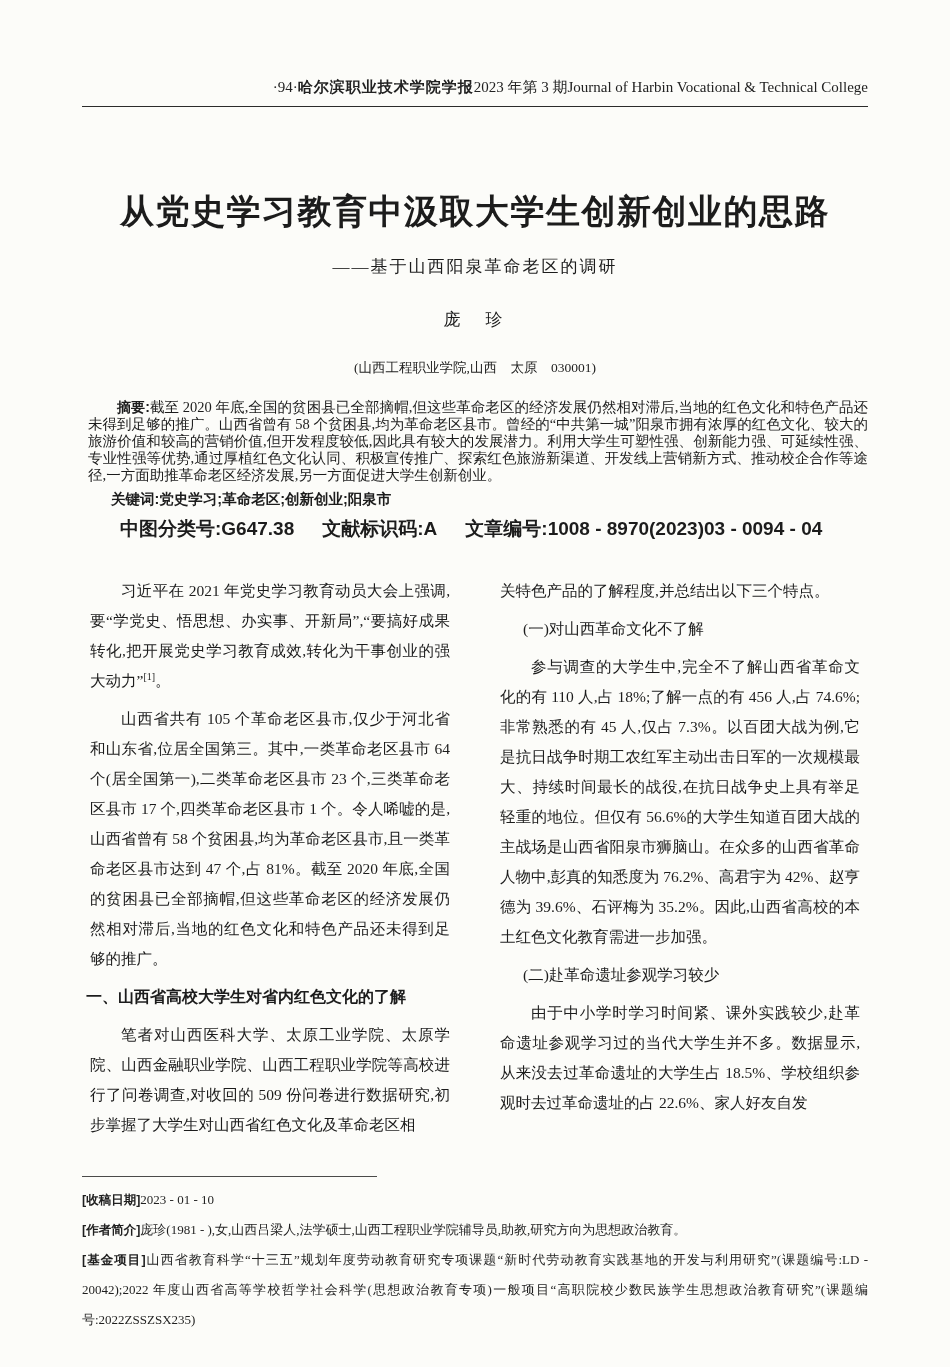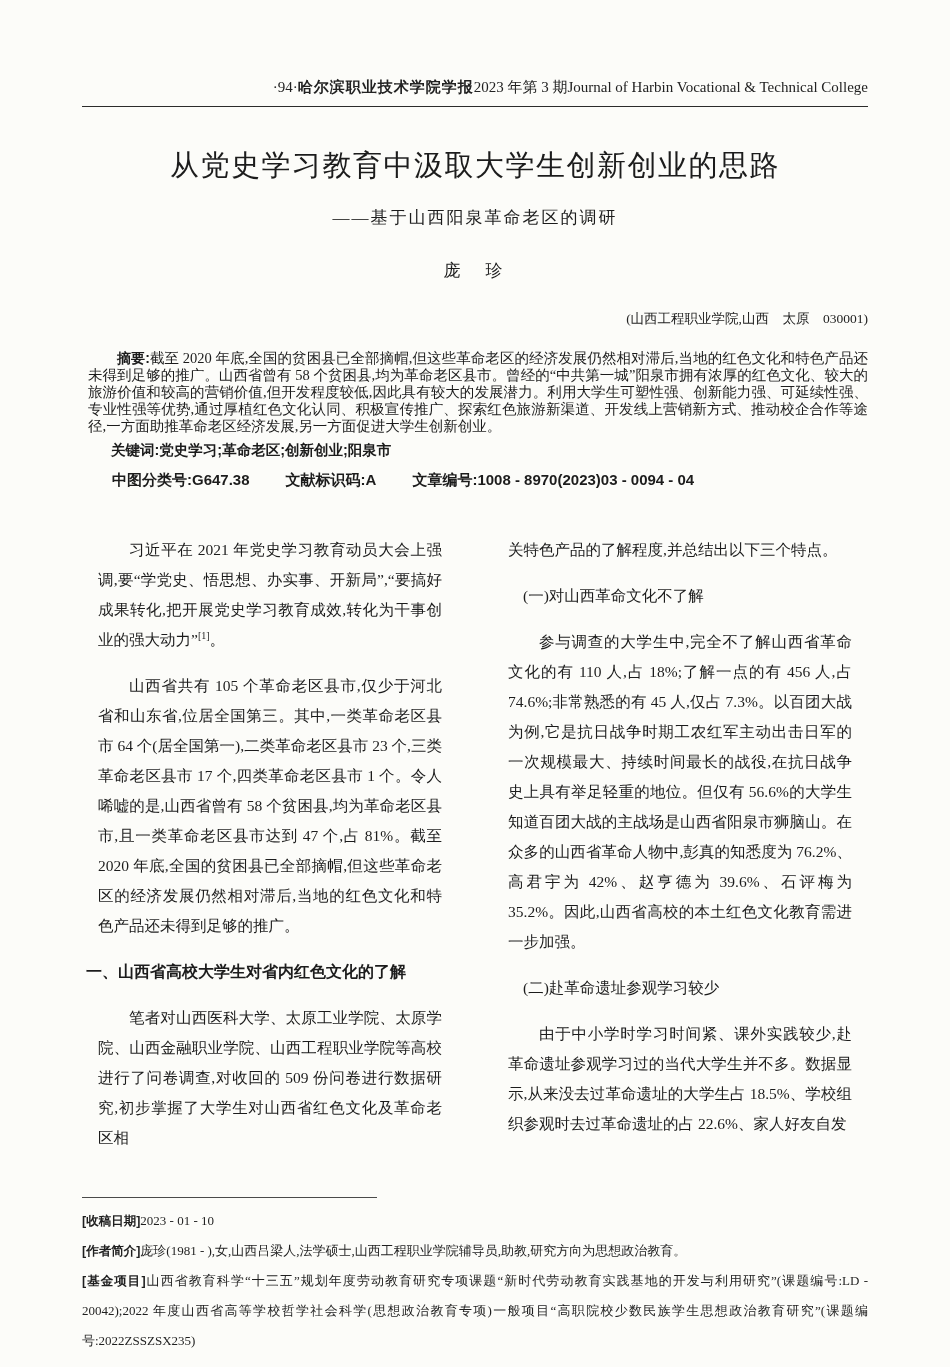--- a/index.html
+++ b/index.html
@@ -19,70 +19,70 @@
     display:flex;align-items:baseline;justify-content:flex-end;
     font-size:15px;color:#222;
   }
   .running-head .jcn{font-weight:600;letter-spacing:1px;}
   .head-rule{
     border:none;border-top:1.6px solid #2b2b2b;
     margin:9px 0 0 0;
   }
   
   .art-title{
-    margin:39px 0 0 0;
-    font-size:29px;font-weight:normal;
+    margin:82px 0 0 0;
+    font-size:34px;font-weight:bold;
     text-align:center;letter-spacing:1.5px;
   }
   .art-subtitle{
     margin:20px 0 0 0;
     font-size:17px;font-weight:normal;
     text-align:center;letter-spacing:2px;
   }
   .art-author{
     margin:30px 0 0 0;
     font-size:17px;text-align:center;letter-spacing:4px;
   }
   .art-affil{
     margin:28px 0 0 0;
-    font-size:13.5px;text-align:right;color:#222;
+    font-size:13.5px;text-align:center;color:#222;
   }
   
   .abstract{
     margin:22px 0 0 6px;
     font-size:14.5px;line-height:17px;
     text-align:justify;text-indent:2em;
   }
   .abstract b{font-family:"Liberation Sans","DejaVu Sans",sans-serif;font-size:14px;}
   .keywords{
     margin:4px 0 0 0;
     font-size:14.5px;line-height:23px;
     font-weight:bold;
     font-family:"Liberation Sans","DejaVu Sans",sans-serif;
     text-indent:2em;
   }
   .meta-line{
     margin:6px 0 0 0;
-    font-size:15px;line-height:23px;
+    font-size:19px;line-height:23px;
     font-weight:bold;
     font-family:"Liberation Sans","DejaVu Sans",sans-serif;
-    display:flex;gap:36px;
+    display:flex;gap:28px;
     padding-left:2em;
   }
   
   .columns{
     margin-top:28px;
     display:flex;gap:34px;
   }
   .col{
     flex:1;min-width:0;
     font-size:15.5px;line-height:30px;
     text-align:justify;
   }
-  .col p{margin:16px;text-indent:2em;}
+  .col p{margin:8px;text-indent:2em;}
   .col p.noindent{text-indent:0;}
   .col .section-heading{
     margin:4px;font-size:16px;line-height:30px;
     font-weight:bold;text-indent:0;
     font-family:"Liberation Sans","DejaVu Sans",sans-serif;
   }
   .col .sub-heading{
     margin:0;text-indent:2em;
   }
   .col sup{font-size:10px;line-height:0;}

